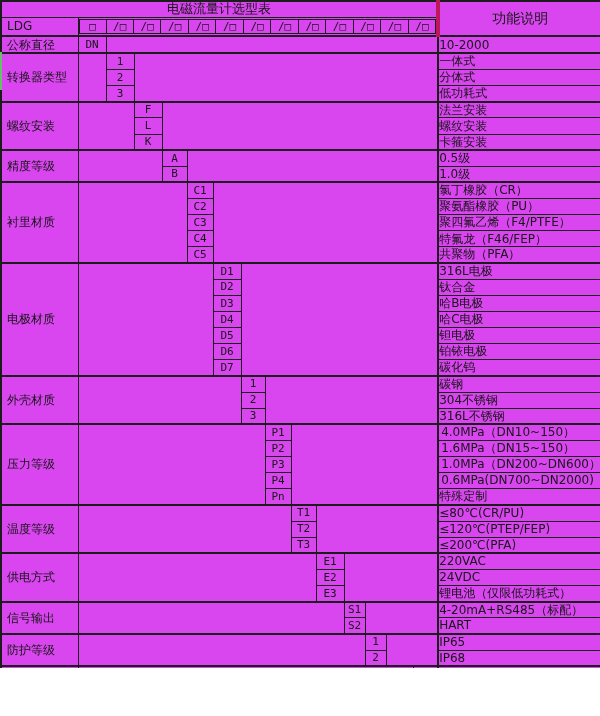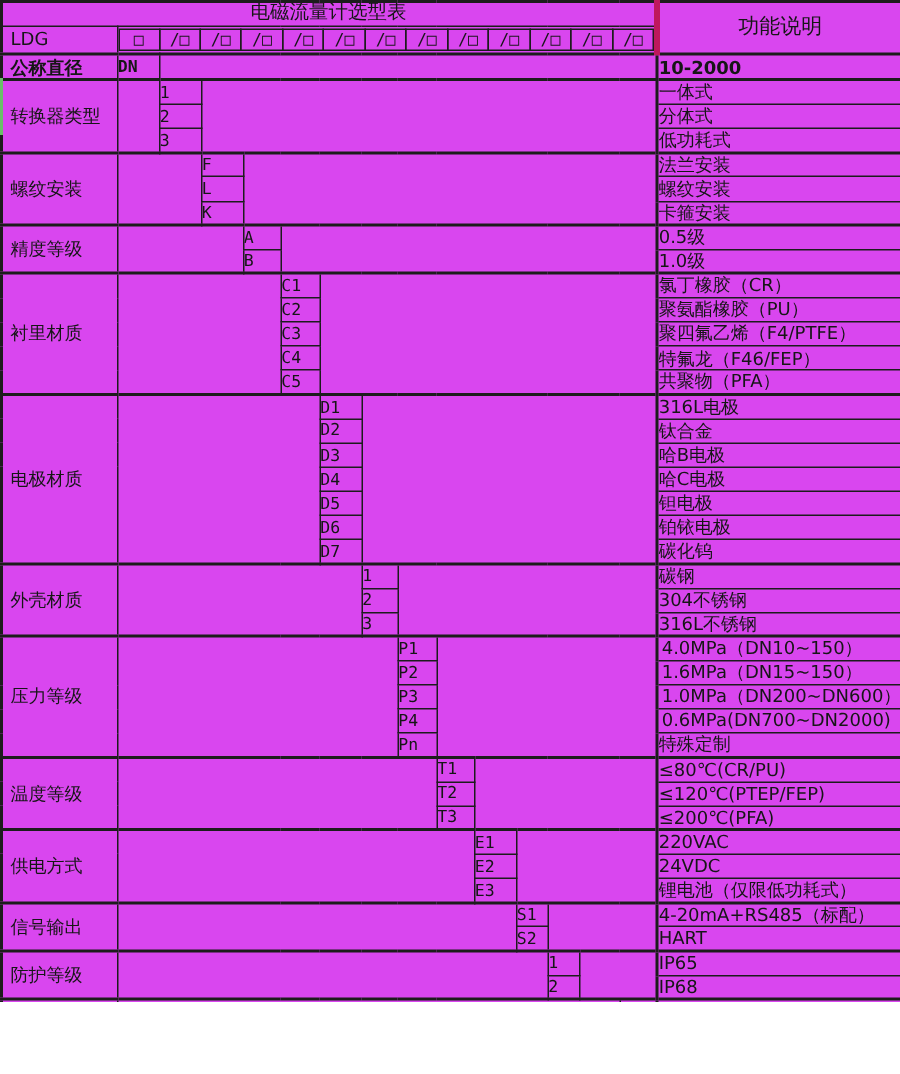--- a/index.html
+++ b/index.html
@@ -24,21 +24,21 @@
     overflow:hidden;
     white-space:nowrap;
     vertical-align:middle;
   }
   td.title-cell { text-align:center; border-bottom:1px solid #1c1c1c; font-size:13px; }
   td.fn-head { border-left:4px solid #be185d; border-bottom:2px solid #1c1c1c; text-align:center; font-size:14px; }
   td.lbl { border-right:1px solid #1c1c1c; padding-left:5px; text-align:left; }
   td.lbl.center { padding-left:0; text-align:center;font-family:Liberation Mono, monospace; }
   td.code {
     border:1px solid #1c1c1c;
-    text-align:left;
+    text-align:center;
     font-family:"DejaVu Sans Mono","Liberation Mono",monospace;
     font-size:11px;
   }
   td.fn { border-left:2px solid #1c1c1c; border-bottom:1px solid #1c1c1c; }
   td.fn.left { text-align:left; padding-left:2px;margin-left:41px; }
   td.blank { border:0; }
   tr.g1 > td { border-top:2px solid #1c1c1c; }
   td.b2 { border-bottom:2px solid #1c1c1c; }
   .boxrow { display:flex; height:15px; margin:1px 0 1px 0; }
   .boxcell {
@@ -97,21 +97,21 @@
               <div class="boxcell">/□</div>
               <div class="boxcell">/□</div>
               <div class="boxcell">/□</div>
               <div class="boxcell">/□</div>
               <div class="boxcell">/□</div>
               <div class="boxcell">/□</div>
               <div class="boxcell">/□</div>
             </div>
         </td>
       </tr>
-      <tr style="height:17px;font-weight:bold;" id="dn-row">
+      <tr style="height:17px;" id="dn-row">
         <td class="lbl b2">公称直径</td>
         <td class="code b2">DN</td>
         <td class="blank b2" colspan="13"></td>
         <td class="fn b2">10-2000</td>
       </tr>
     </tbody>
     <tbody id="rows">
         <tr class="g1" style="height: 16px;">
           <td class="lbl" rowspan="3">转换器类型</td>
           <td class="blank" rowspan="3" colspan="1"></td>

